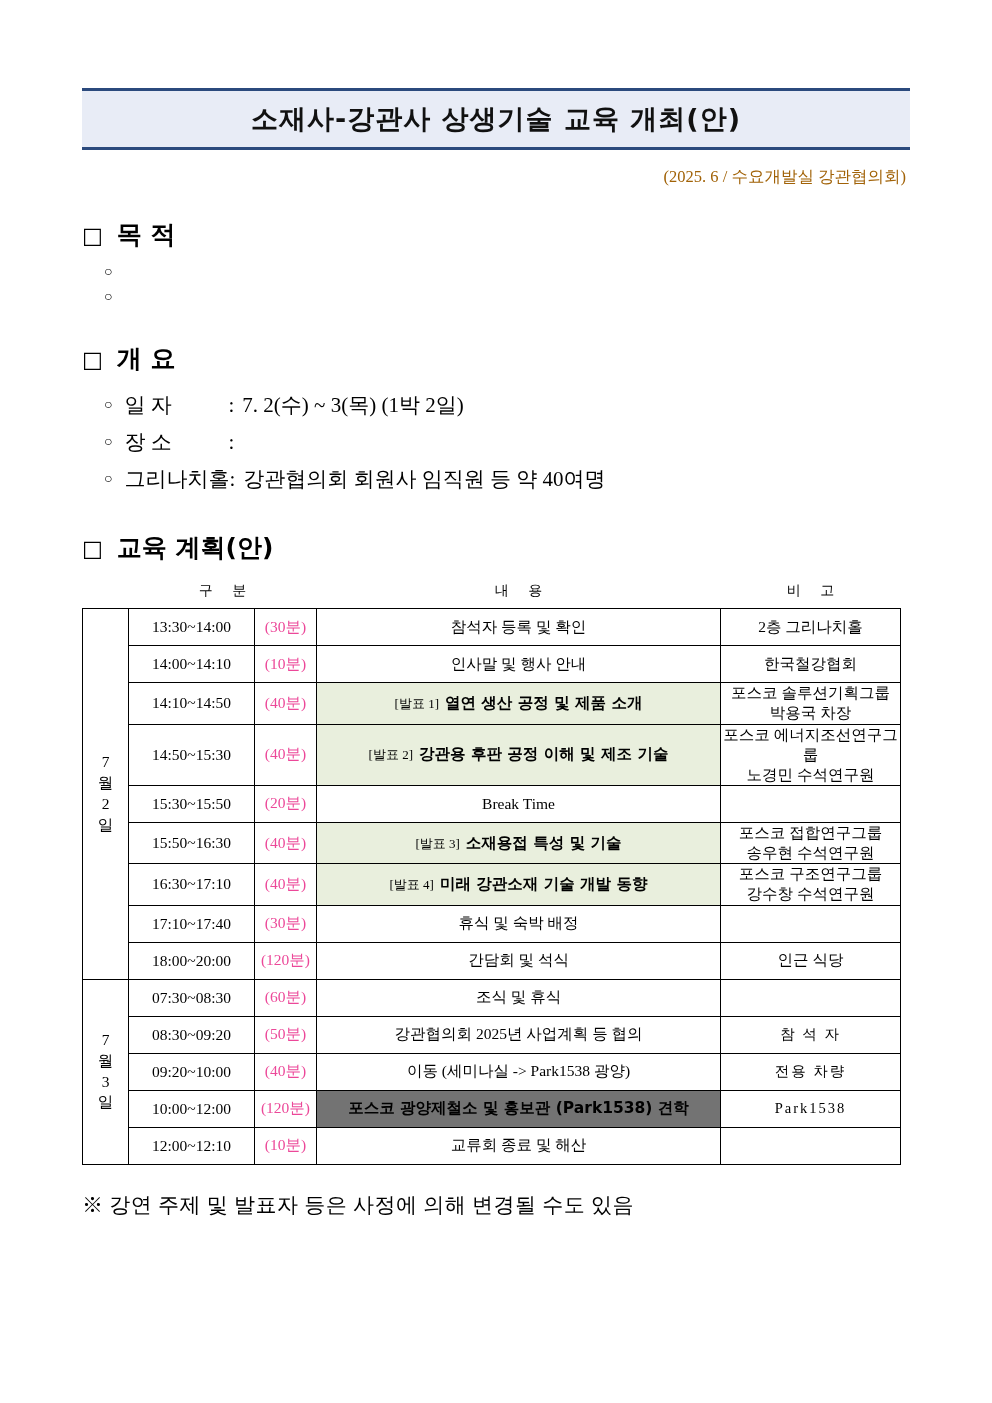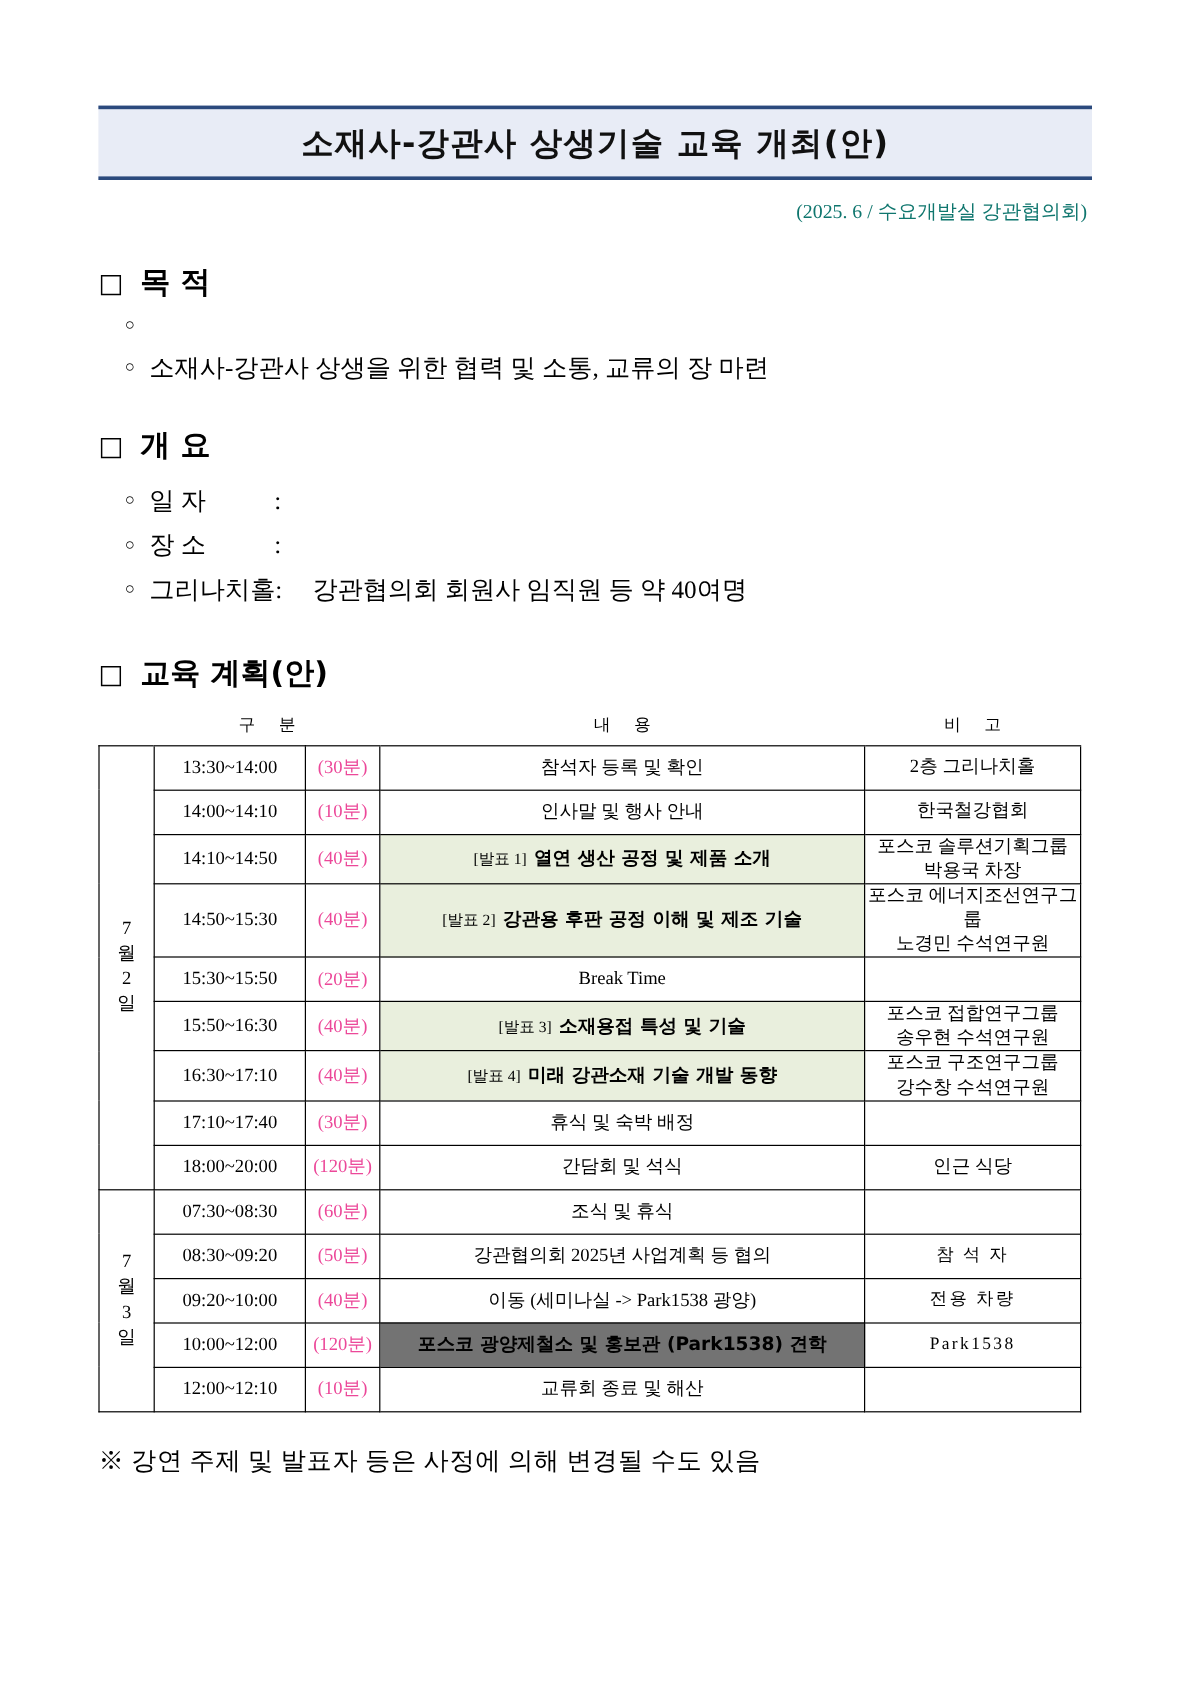--- a/index.html
+++ b/index.html
@@ -38,21 +38,21 @@
     font-size: 27px;
     letter-spacing: 1px;
     color: #111111;
   }
 
   .subtitle-line {
     margin-top: 16px;
     text-align: right;
     font-size: 16.5px;
     padding-right: 4px;
-    color: #0f766e;
+    color: #a16207;
   }
 
   
   .section {
     margin-top: 30px;
   }
   .sec-head {
     display: flex;
     align-items: baseline;
     font-family: "DejaVu Sans", sans-serif;
@@ -179,46 +179,46 @@
     <div class="sec-head">
       <span class="box">□</span>
       <span>목     적</span>
     </div>
     <div class="bullets">
       <div class="bullet">
         <span class="mark">○</span>
       </div>
       <div class="bullet">
         <span class="mark">○</span>
-        <span>소재사-강관사 상생을 위한 협력 및 소통, 교류의 장 마련</span>
       </div>
     </div>
   </div>
 
   <div class="section">
     <div class="sec-head">
       <span class="box">□</span>
       <span>개     요</span>
     </div>
     <div class="bullets">
       <div class="bullet">
         <span class="mark">○</span>
         <span class="lbl">일     자</span>
         <span>:</span>
+        <span style="margin-left:8px">7. 2(수) ~ 3(목) (1박 2일)</span>
       </div>
       <div class="bullet">
         <span class="mark">○</span>
         <span class="lbl">장     소</span>
         <span>:</span>
       </div>
       <div class="bullet">
         <span class="mark">○</span>
         <span class="lbl">그리나치홀</span>
         <span>:</span>
-        <span style="margin-left:25px">강관협의회 회원사 임직원 등 약 40여명</span>
+        <span style="margin-left:8px">강관협의회 회원사 임직원 등 약 40여명</span>
       </div>
     </div>
   </div>
 
   <div class="section plan-head">
     <div class="sec-head">
       <span class="box">□</span>
       <span>교육 계획(안)</span>
     </div>
 

